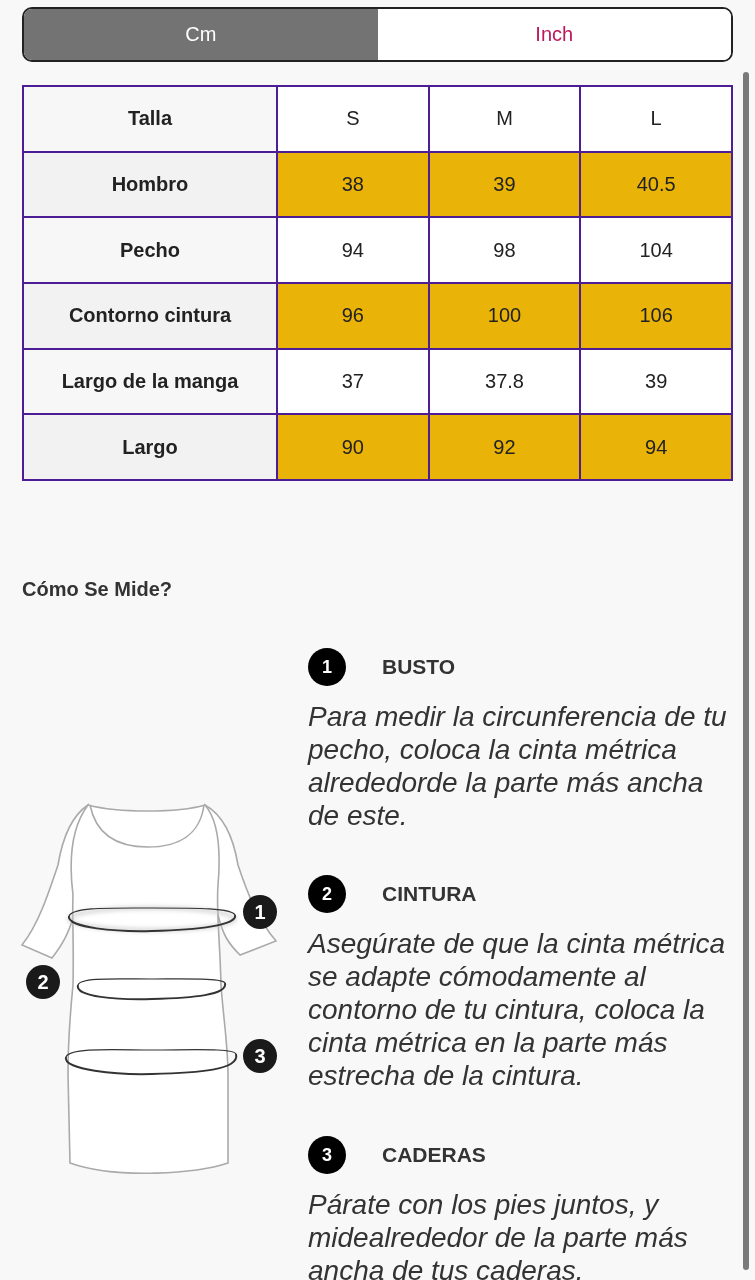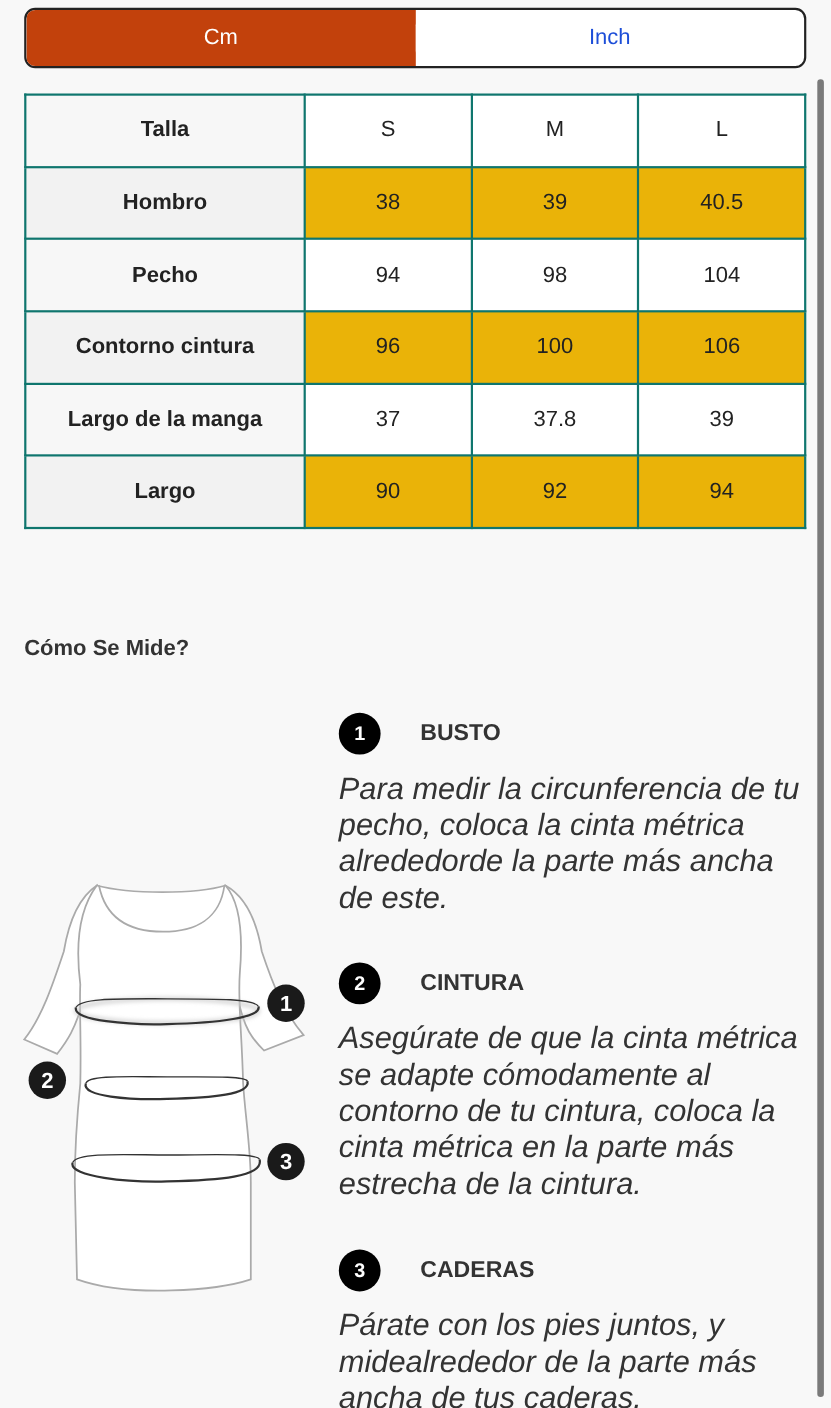--- a/index.html
+++ b/index.html
@@ -7,34 +7,34 @@
   body { background: #f8f8f8; font-family: "Liberation Sans", sans-serif; color: #222; position: relative; }
 
   .unit-toggle {
     position: absolute; left: 22px; top: 7px; width: 711px; height: 55px;
     border: 2px solid #222; border-radius: 10px; overflow: hidden; display: flex; background: #fff;
   }
   .unit-toggle .opt {
     flex: 1; display: flex; align-items: center; justify-content: center;
     font-size: 20px; cursor: pointer;
   }
-  .unit-toggle .opt.active { background: #c2410c; color: #fff; }
-  .unit-toggle .opt.inactive { background: #fff; color: #1d4ed8; border-radius: 14px; }
+  .unit-toggle .opt.active { background: #737373; color: #fff; }
+  .unit-toggle .opt.inactive { background: #fff; color: #be185d; }
 
   .scrollbar {
     position: absolute; left: 743px; top: 72px; width: 6px; height: 1198px;
     background: #7a7a7a; border-radius: 3px;
   }
 
   table.size-table {
     position: absolute; left: 22px; top: 85px; width: 711px;
     border-collapse: collapse; table-layout: fixed;
   }
   table.size-table td {
-    border: 2px solid #0f766e; height: 65.7px; text-align: center; vertical-align: middle;
+    border: 2px solid #4c1d95; height: 65.7px; text-align: center; vertical-align: middle;
     font-size: 20px; color: #222;
   }
   table.size-table col.c0 { width: 254px; }
   table.size-table tr.white td { background: #fff; }
   table.size-table tr.gray td { background: #eab308; }
   table.size-table td.label { font-weight: bold; background: #f7f7f7 !important; }
   table.size-table tr.gray td.label { background: #f2f2f2 !important; }
 
   .how-title {
     position: absolute; left: 22px; top: 578px; font-size: 20px; font-weight: bold; color: #333;

